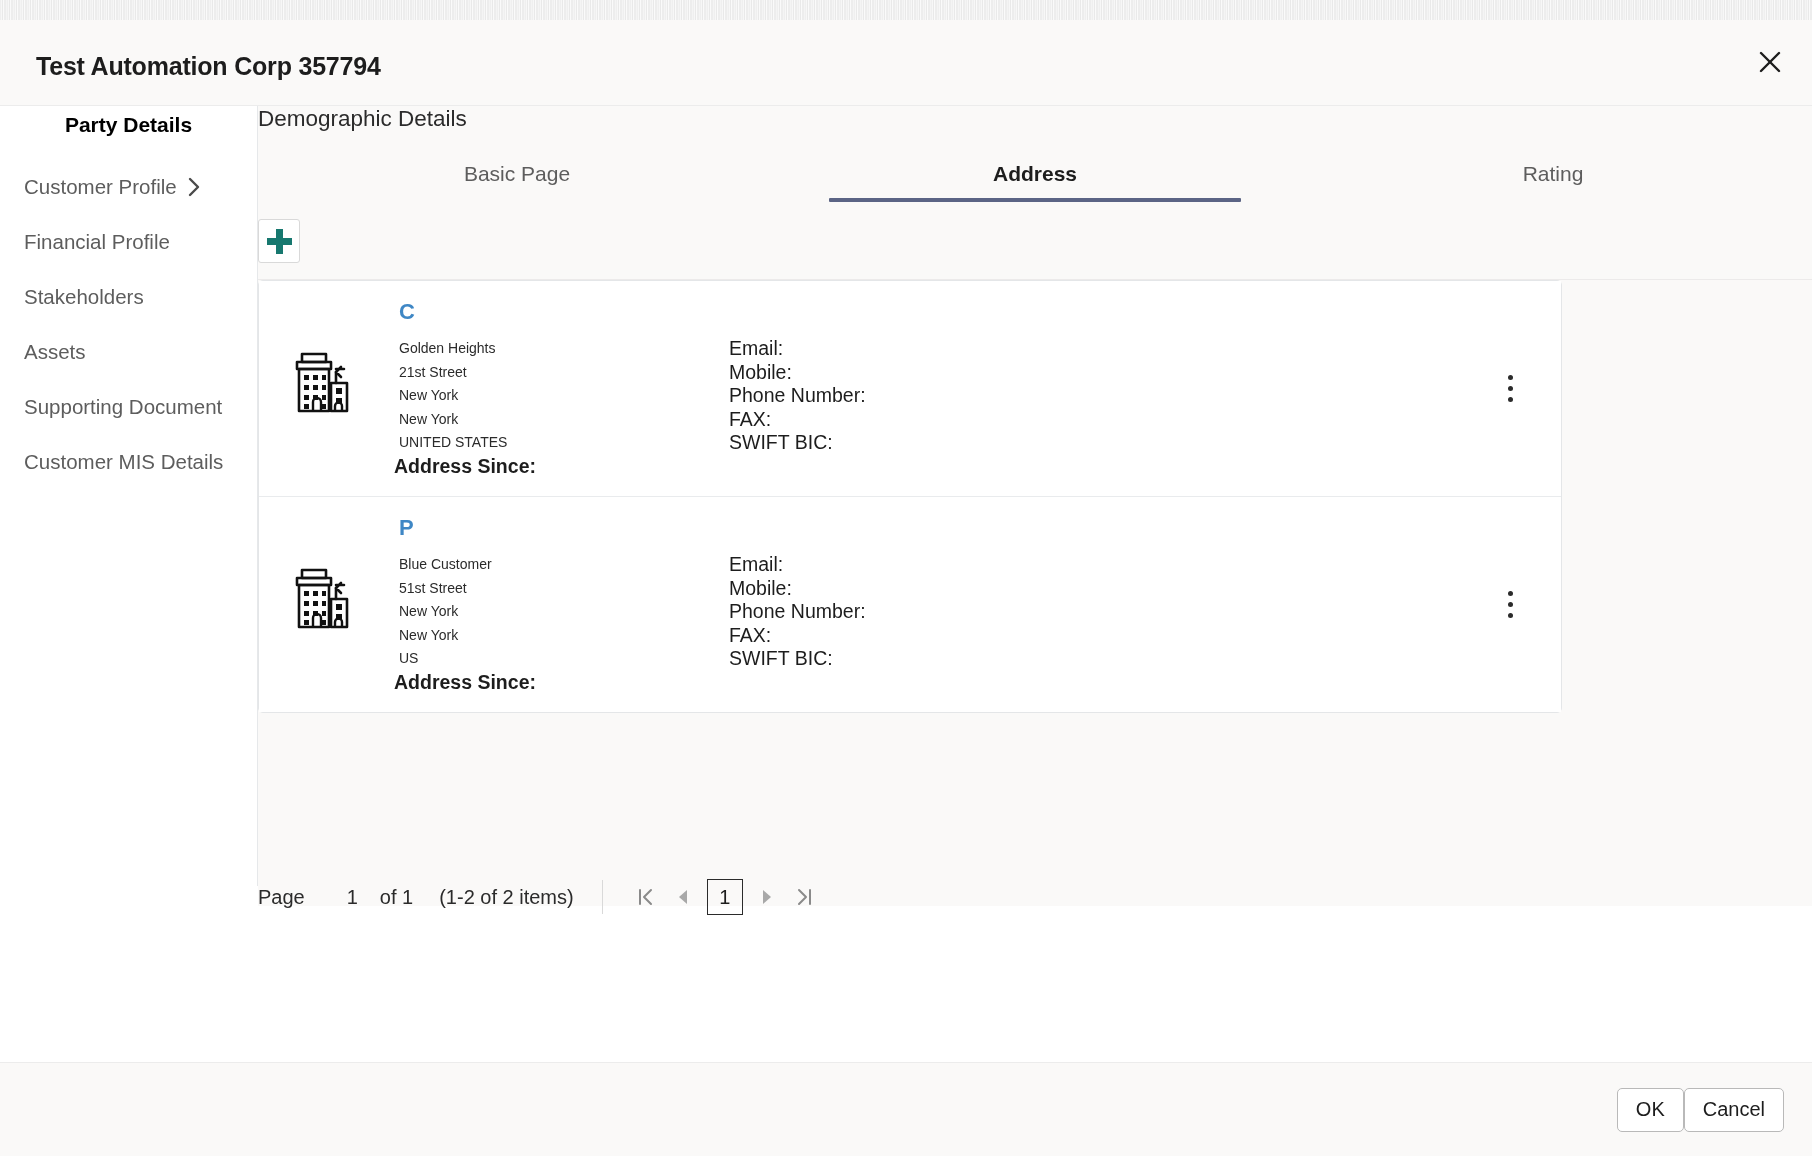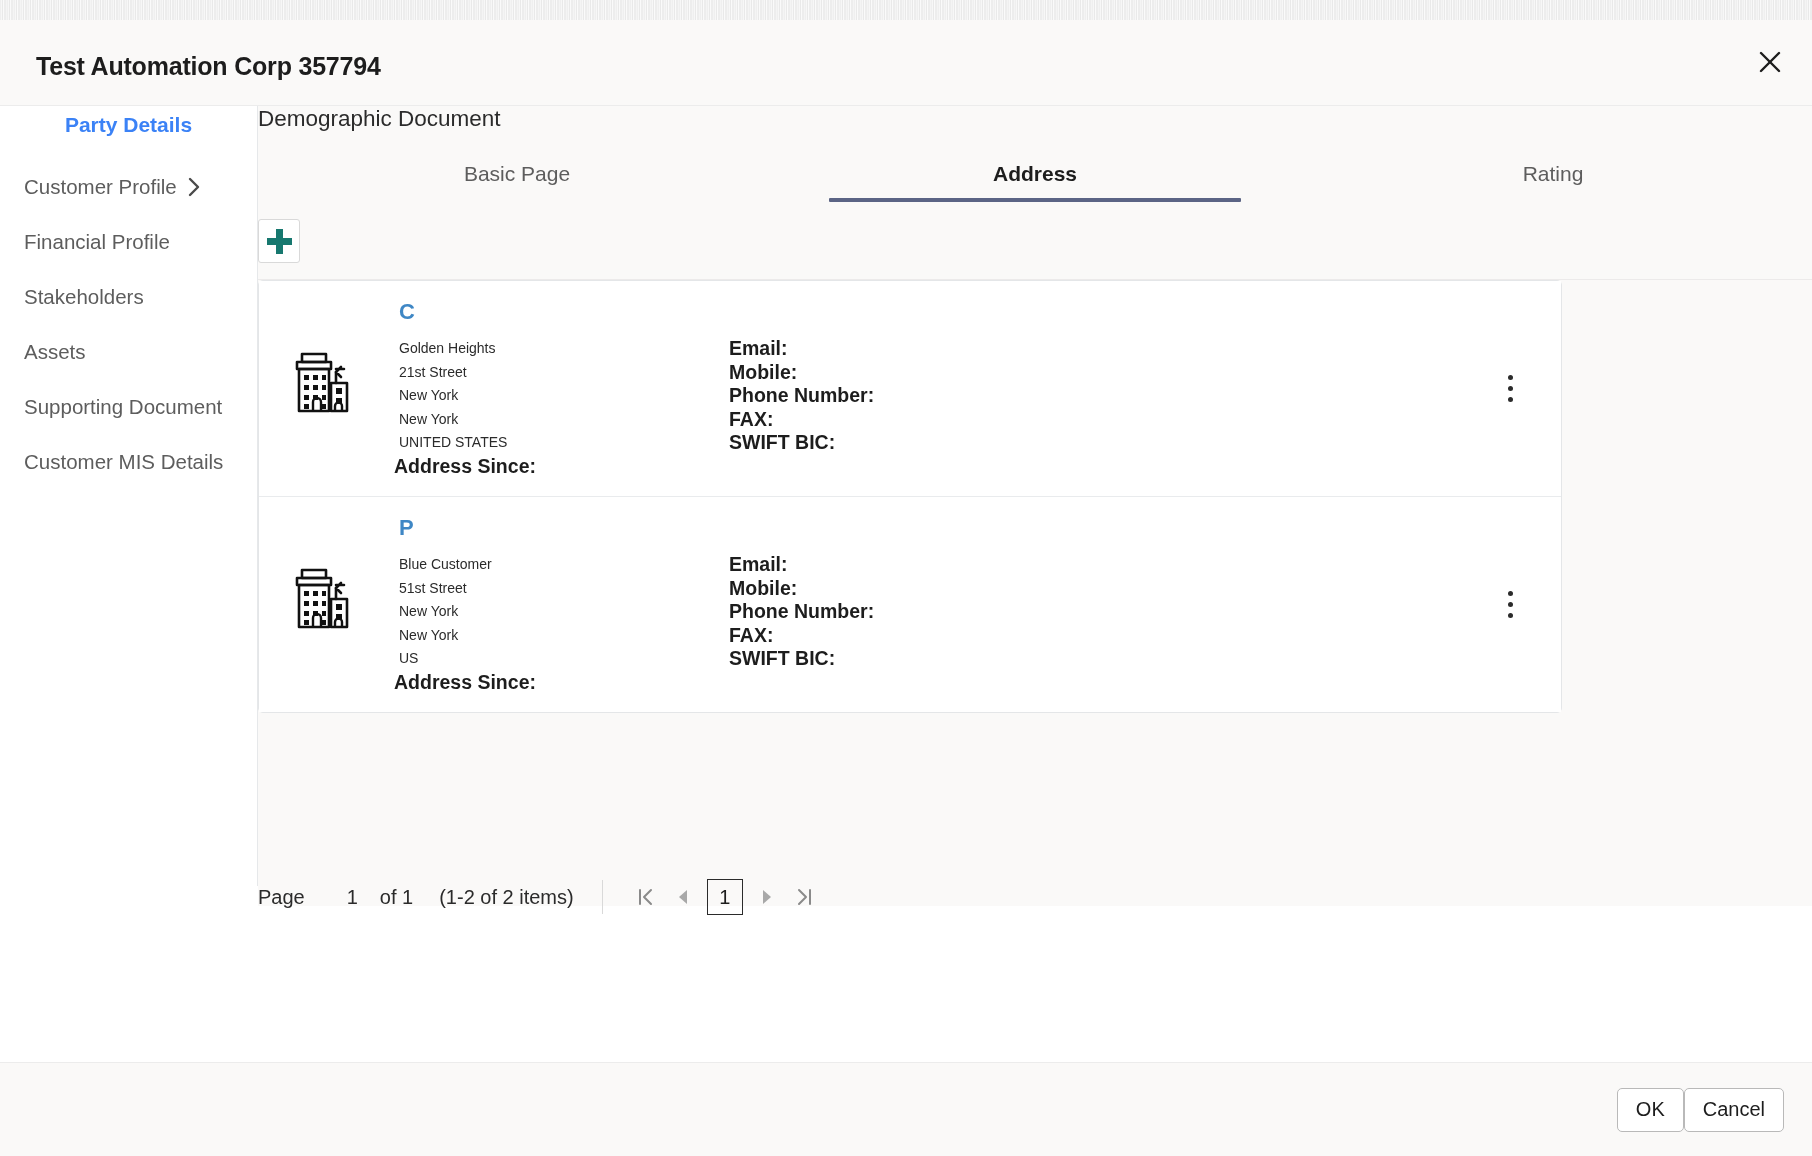--- a/index.html
+++ b/index.html
@@ -72,21 +72,21 @@
     position: absolute;
     top: 106px; left: 0;
     width: 258px;
     height: 780px;
     background: #ffffff;
     border-right: 1px solid #e6e8ea;
   }
   .sidebar-heading {
     font-size: 21px;
     font-weight: bold;
-    color: #3b82f6;
+    color: #000000;
     text-align: center;
     padding-top: 7px;
     padding-bottom: 22px;
   }
   .sidebar-item {
     position: relative;
     display: flex;
     align-items: center;
     justify-content: space-between;
     padding: 0 24px 0 24px;
@@ -256,21 +256,21 @@
     font-size: 19.5px;
     color: #1d1d1d;
     font-weight: bold;
     line-height: 23.5px;
     margin-top: 0px;
     margin-left: -5px;
   }
   .contact-line {
     font-size: 19.5px;
     color: #1d1d1d;
-    font-weight: bold;
+    font-weight: normal;
     line-height: 23.5px;
   }
   .contact-spacer { height: 36px; }
 
   .kebab-menu {
     position: absolute;
     right: 38px;
     top: 50%;
     transform: translateY(-50%);
     width: 26px;
@@ -409,21 +409,21 @@
     <div class="sidebar-item">
       <span class="sidebar-item-label">Customer MIS Details</span>
     </div>
   </div>
 
   <div class="content">
 
     <div style="position:absolute; left:0; top:0; width:1554px; height:800px; padding-left:0;">
 
       <div style="position:absolute; left:0; top:0; width:1554px; padding-left:0;">
-        <div class="section-title" style="margin-left:0; padding-left:0; position:relative; left:0; top:0;">Demographic Document</div>
+        <div class="section-title" style="margin-left:0; padding-left:0; position:relative; left:0; top:0;">Demographic Details</div>
       </div>
 
       <div class="tabs">
         <div class="tab">
           <span class="tab-label">Basic Page</span>
 
         </div>
         <div class="tab active">
           <span class="tab-label">Address</span>
           <div class="tab-underline"></div>

